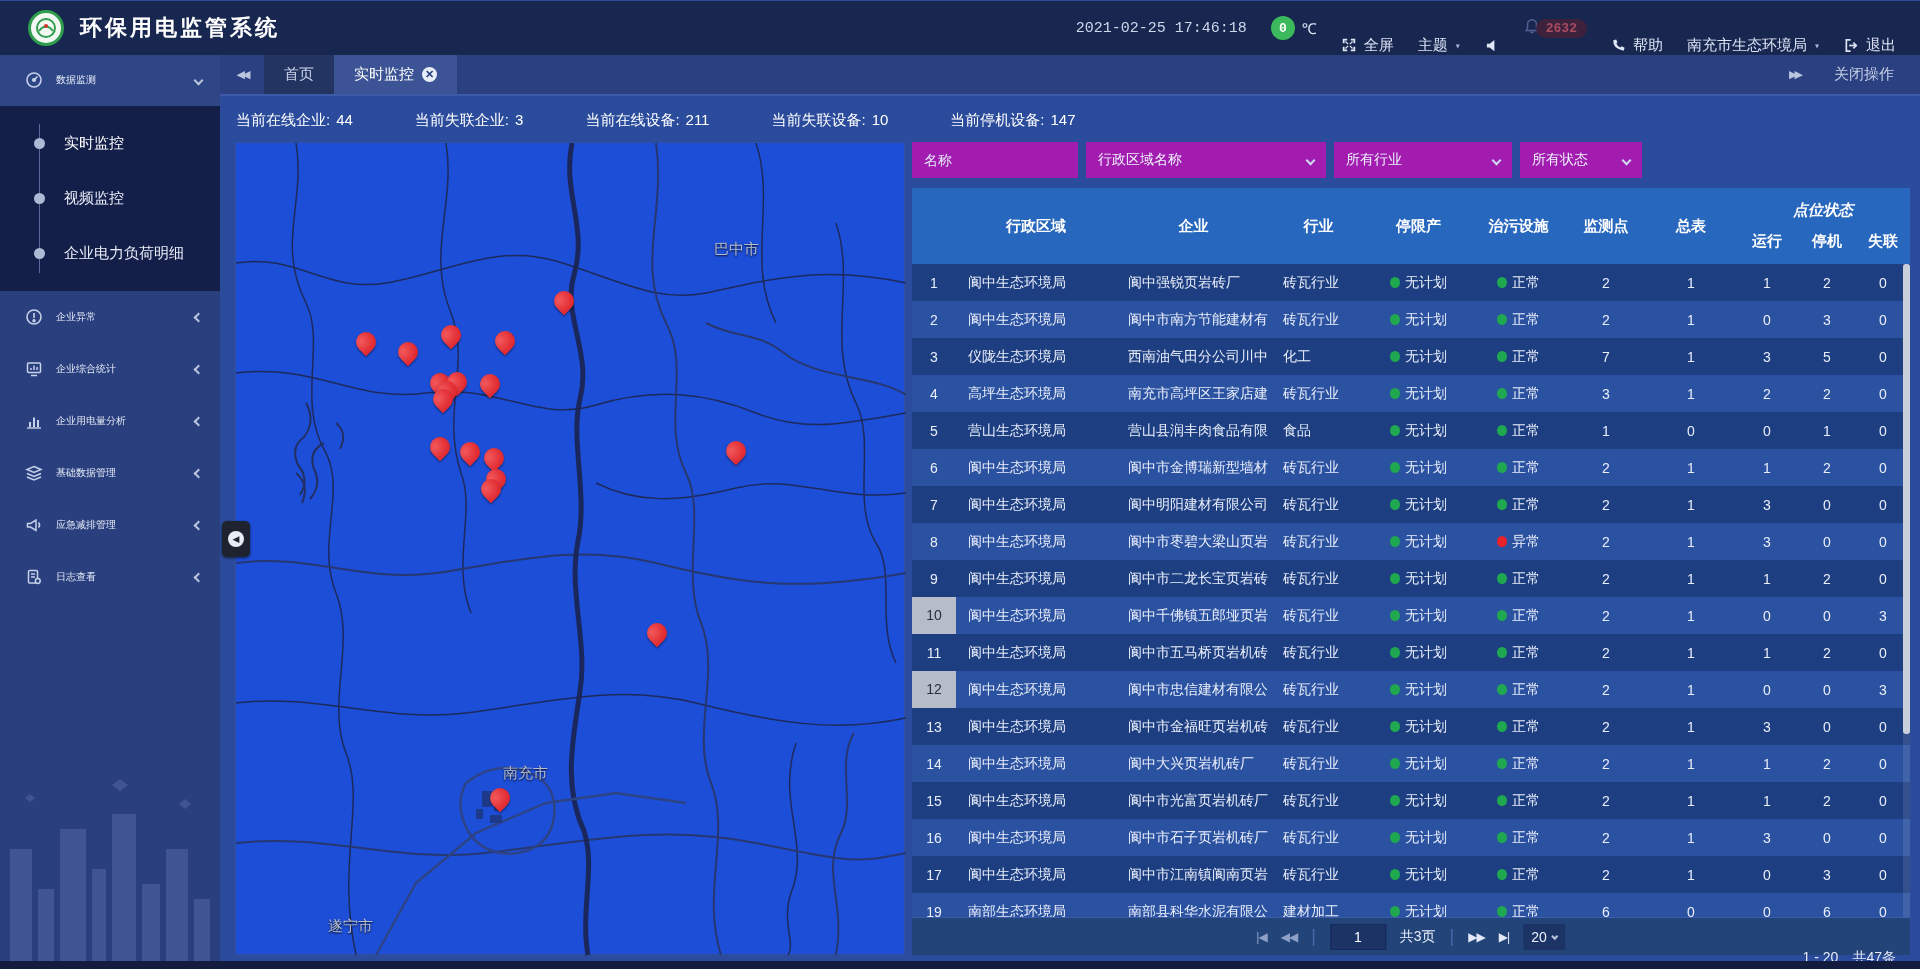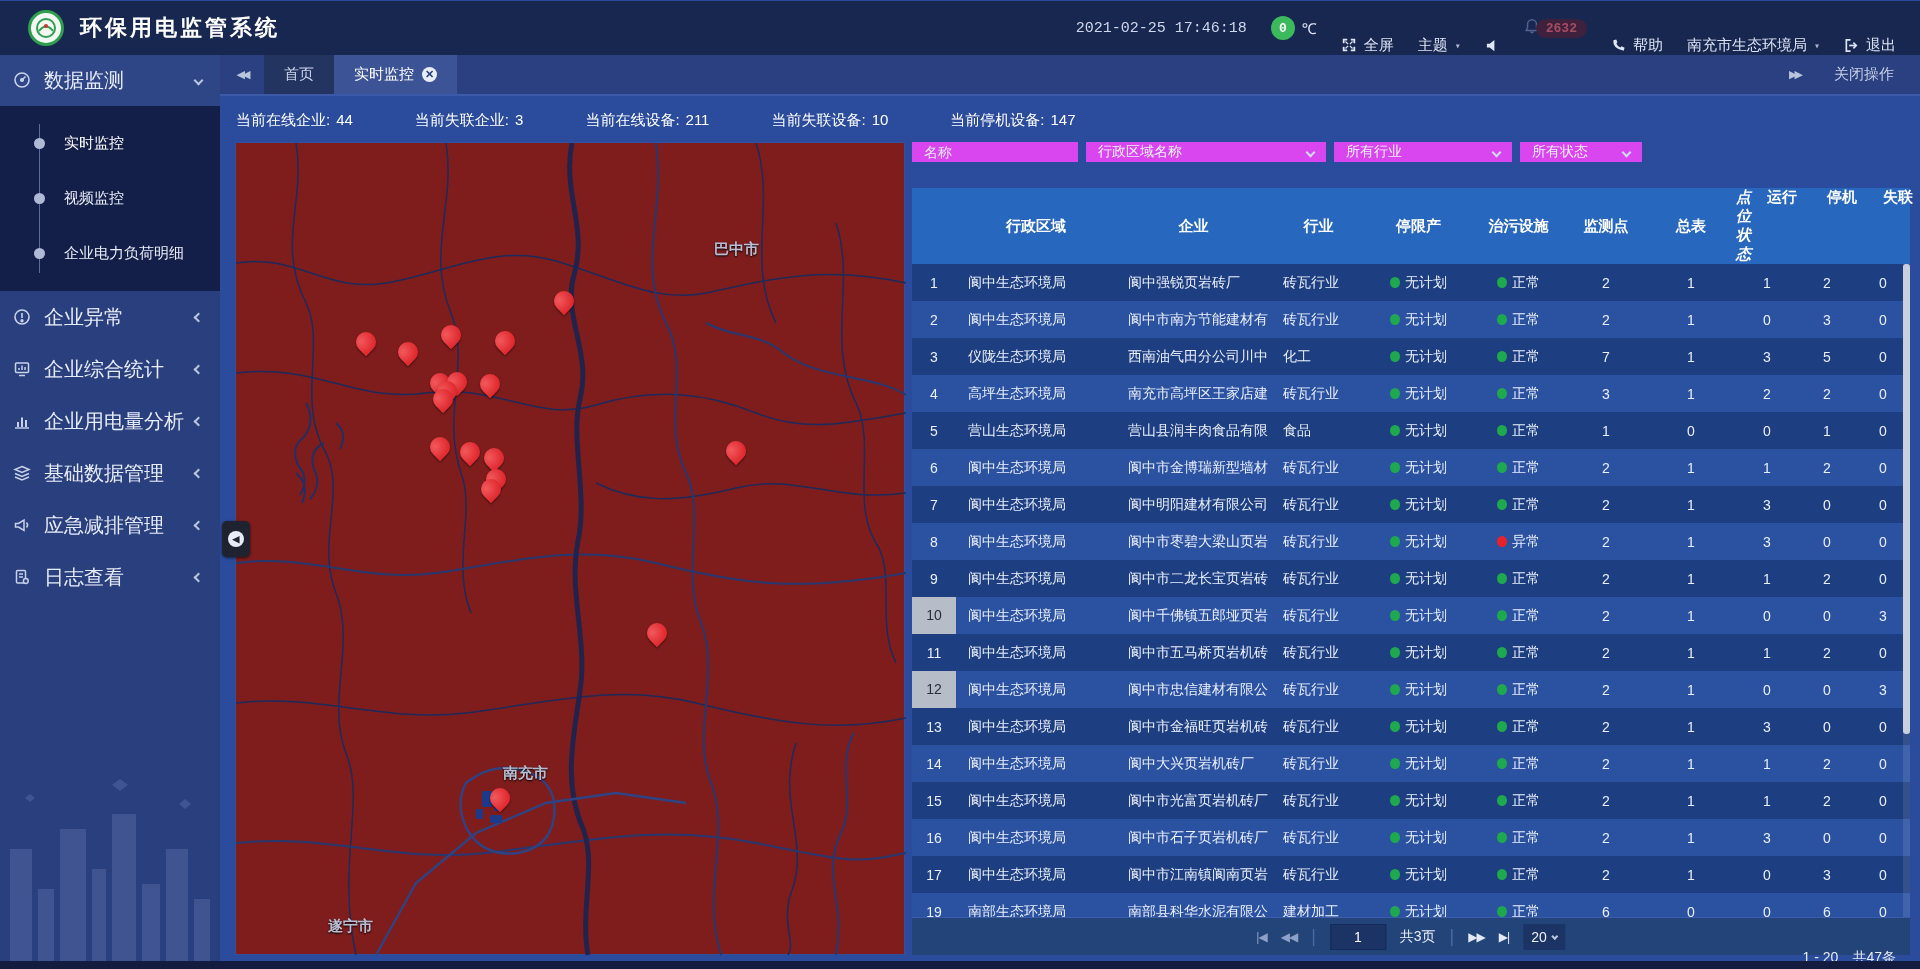--- a/index.html
+++ b/index.html
@@ -16,21 +16,21 @@
   .temp { display:flex; align-items:center; gap:7px; }
   .temp-circle { width:24px; height:24px; border-radius:50%; background:#3cb95c; color:#fff; font-size:13px; font-weight:bold; display:flex; align-items:center; justify-content:center; }
   .hbtn { display:flex; align-items:center; gap:7px; cursor:pointer;margin-top:34px; }
   .hbtn svg { display:block; }
   .caret { display:inline-block; font-size:10px; color:#aab6d6; transform:translateY(1px); }
   .bell-wrap { position:relative; display:flex; align-items:center; opacity:.85; }
   .badge-pill { margin-left:-4px; background:#44203a; color:#c25364; font-weight:bold; font-size:13px; padding:2px 10px; border-radius:10px; }
 
   
   .sidebar { position:absolute; left:0; top:54px; width:220px; height:915px; background:#2a3f7d; z-index:20; overflow:hidden; }
-  .menu-parent { height:52px; display:flex; align-items:center; padding:0 18px 0 12px; color:#e6ebf8; font-size:20px; cursor:pointer; }
+  .menu-parent { height:52px; display:flex; align-items:center; padding:0 18px 0 24px; color:#e6ebf8; font-size:10px; cursor:pointer; }
   .menu-parent.expanded { background:#2e4586; }
   .menu-parent .mi { width:20px; height:20px; margin-right:12px; display:flex; align-items:center; justify-content:center; }
   .menu-parent .lbl { flex:1; }
   .chv { display:inline-block; width:7px; height:7px; border-left:2px solid #b9c4de; border-bottom:2px solid #b9c4de; }
   .chv.down { transform:rotate(-45deg); }
   .chv.left { transform:rotate(45deg); }
   .submenu { background:#141f49; position:relative; padding:10px 0; }
   .submenu .rail { position:absolute; left:39px; top:18px; bottom:18px; width:1px; background:#5b6b9d; }
   .submenu-item { height:55px; display:flex; align-items:center; padding-left:64px; color:#e8edf9; font-size:15px; position:relative; cursor:pointer; }
   .submenu-item .dot { position:absolute; left:34px; width:11px; height:11px; border-radius:50%; background:#aeb9d6; }
@@ -43,44 +43,44 @@
   .tab { display:flex; align-items:center; gap:8px; padding:0 20px; font-size:15px; color:#ccd5ec; background:#22345f; cursor:pointer; }
   .tab.active { background:#3c5496; color:#ffffff; }
   .tab-close { width:15px; height:15px; border-radius:50%; background:#e8edf8; color:#2b4080; font-size:11px; line-height:15px; text-align:center; font-weight:bold; cursor:pointer; }
   .tabbar-right { margin-left:auto; display:flex; align-items:center; gap:34px; padding-right:26px; color:#c5cfe6; font-size:15px; }
 
   
   .statsbar { position:absolute; left:220px; top:98px; width:1815px; height:44px; display:flex; align-items:center; gap:62px; padding-left:16px; font-size:15px; color:#ffffff; }
   .stat { display:flex; gap:6px; }
 
   
-  .map { position:absolute; left:235px; top:142px; width:670px; height:813px; background:#7f1d1d; border:1px solid #32509f; overflow:visible;font-weight:bold; }
+  .map { position:absolute; left:235px; top:142px; width:670px; height:813px; background:#1d4ed8; border:1px solid #32509f; overflow:visible; }
   .map svg.roads { position:absolute; left:0; top:0; }
   .map-label { position:absolute; color:#b7bed4; font-size:15px; text-shadow:0 1px 2px #000; white-space:nowrap; }
   .pin { position:absolute; width:20px; height:20px; background:radial-gradient(circle at 35% 30%, #f2595c, #e02a30 70%); border-radius:50% 50% 50% 0; transform:rotate(-45deg); box-shadow:-1px 1px 2px rgba(0,0,0,.5); }
   .collapse-handle { position:absolute; left:-14px; top:378px; width:28px; height:36px; background:#1f2330; border-radius:5px; display:flex; align-items:center; justify-content:center; cursor:pointer; box-shadow:0 1px 3px rgba(0,0,0,.6); }
   .collapse-handle .circ { width:16px; height:16px; border-radius:50%; background:#e8ecf6; color:#1f2330; font-size:9px; line-height:16px; text-align:center; }
 
   
   .panel { position:absolute; left:912px; top:142px; width:998px; height:813px; display:flex; flex-direction:column; }
   .filters { display:flex; gap:8px; height:36px; }
-  .f-input, .f-select { background:#d946ef; height:20px; display:flex; align-items:center; padding:0 12px; color:#eef2fb; font-size:14px; }
+  .f-input, .f-select { background:#a21caf; height:36px; display:flex; align-items:center; padding:0 12px; color:#eef2fb; font-size:14px; }
   .f-input input { background:transparent; border:none; outline:none; color:#eef2fb; font-size:14px; width:100%; font-family:inherit; }
   .f-input input::placeholder { color:#e2e9f8; opacity:1; }
   .f-select { justify-content:space-between; cursor:pointer; }
   .f-select .chv { border-color:#cfd9ef; }
   .w-name { width:166px; }
   .w-region { width:240px; }
   .w-industry { width:178px; }
   .w-status { width:122px; }
 
   .grid { display:grid; grid-template-columns:44px 160px 155px 95px 105px 95px 80px 90px 62px 58px 54px; }
   .thead { margin-top:10px; height:76px; background:#2767bd; color:#ffffff; font-size:15px; font-weight:bold; align-items:center; position:relative; }
   .th { text-align:center; }
-  .th-group { grid-column:9 / span 3; height:100%; display:flex; flex-direction:row; justify-content:space-evenly; }
+  .th-group { grid-column:9 / span 3; height:100%; display:flex; flex-direction:column; justify-content:space-evenly; }
   .th-group .g-title { text-align:center; font-style:italic; }
   .th-group .g-subs { display:flex; }
   .th-group .g-subs span { text-align:center; }
   .g-subs span:nth-child(1){ width:62px; } .g-subs span:nth-child(2){ width:58px; } .g-subs span:nth-child(3){ width:54px; }
 
   .tbody { flex:1; overflow:hidden; position:relative; }
   .trow { height:37px; align-items:center; font-size:14px; color:#e9eefb; }
   .trow.odd { background:#1d3e81; }
   .trow.even { background:#2b52a0; }
   .td { padding-left:12px; white-space:nowrap; overflow:hidden; }

